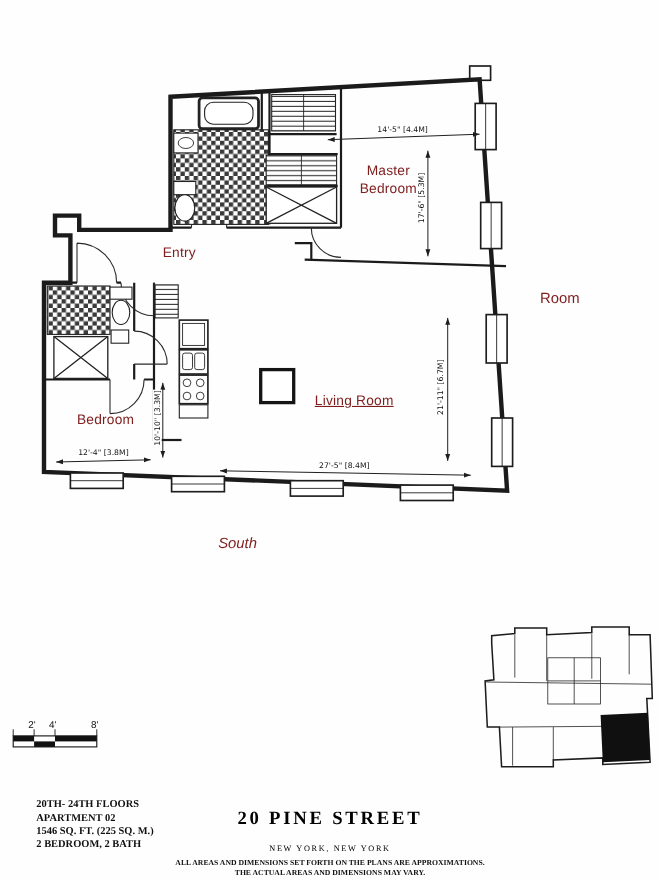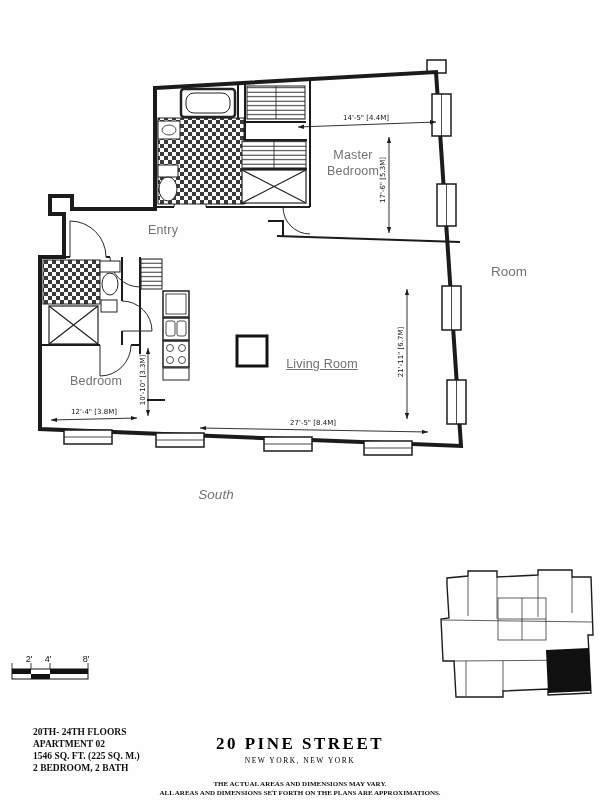--- a/index.html
+++ b/index.html
@@ -1,34 +1,34 @@
 <!DOCTYPE html>
 <html><head>
 <meta charset="utf-8">
 <style>
   * { margin:0; padding:0; box-sizing:border-box; }
   html,body { width:600px; height:800px; }
   body { background:#fdfdfd; font-family:"Liberation Sans",sans-serif; position:relative; overflow:hidden; }
   .page { position:absolute; inset:0; background:#fefefe; }
   svg.plan { position:absolute; left:0; top:0; }
-  .lbl { position:absolute; transform:translate(-50%,-50%); color:#737373; white-space:nowrap; }
+  .lbl { position:absolute; transform:translate(-50%,-50%); color:#7f1d1d; white-space:nowrap; }
   .room { font-size:12.5px; letter-spacing:.2px; }
   .room.wrap { white-space:normal; width:64px; text-align:center; line-height:1.25; }
   .compass { font-size:13.5px; }
   .dim { position:absolute; transform:translate(-50%,-50%); font-size:7px;
          font-family:"DejaVu Sans",sans-serif; color:#111; background:#fff;
          padding:0 1px; white-space:nowrap; }
   .dim.vert { transform:translate(-50%,-50%) rotate(-90deg); }
   .scale-label { position:absolute; transform:translate(-50%,-50%); font-size:9px; color:#111; }
   .info { position:absolute; left:5px; top:726px; font-family:"Liberation Serif",serif;
           font-weight:bold; font-size:9.5px; line-height:12px; color:#101010;margin-left:28px; }
   .titleblock { position:absolute; left:120px; top:734px; width:360px; text-align:center;
                 font-family:"Liberation Serif",serif; color:#000000; }
   .title { font-size:17px; font-weight:bold; letter-spacing:2.5px; }
-  .subtitle { font-size:7.5px; letter-spacing:1.5px; margin-top:2px; }
+  .subtitle { font-size:7.5px; letter-spacing:1.5px; margin-top:13px; }
   .disclaimer { position:absolute; left:100px; top:780px; width:400px; text-align:center;
                 font-family:"Liberation Serif",serif; font-weight:bold; font-size:7px;
                 line-height:9px; color:#101010; }
 </style>
 </head>
 <body>
 
 <div class="page">
 
   <svg class="plan" width="600" height="800" viewBox="0 0 600 800">
@@ -239,17 +239,17 @@
     <div>1546 SQ. FT. (225 SQ. M.)</div>
     <div>2 BEDROOM, 2 BATH</div>
   </div>
 
   <div class="titleblock">
     <div class="title">20 PINE STREET</div>
     <div class="subtitle">NEW YORK, NEW YORK</div>
   </div>
 
   <div class="disclaimer">
+    <div>ALL AREAS AND DIMENSIONS SET FORTH ON THE PLANS ARE APPROXIMATIONS.</div>
     <div>THE ACTUAL AREAS AND DIMENSIONS MAY VARY.</div>
-    <div>ALL AREAS AND DIMENSIONS SET FORTH ON THE PLANS ARE APPROXIMATIONS.</div>
   </div>
 
 </div>
 
 </body></html>

